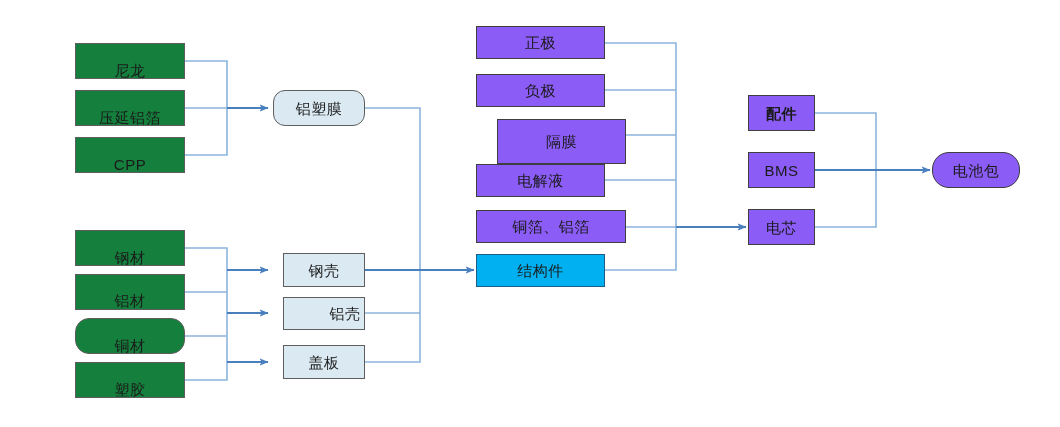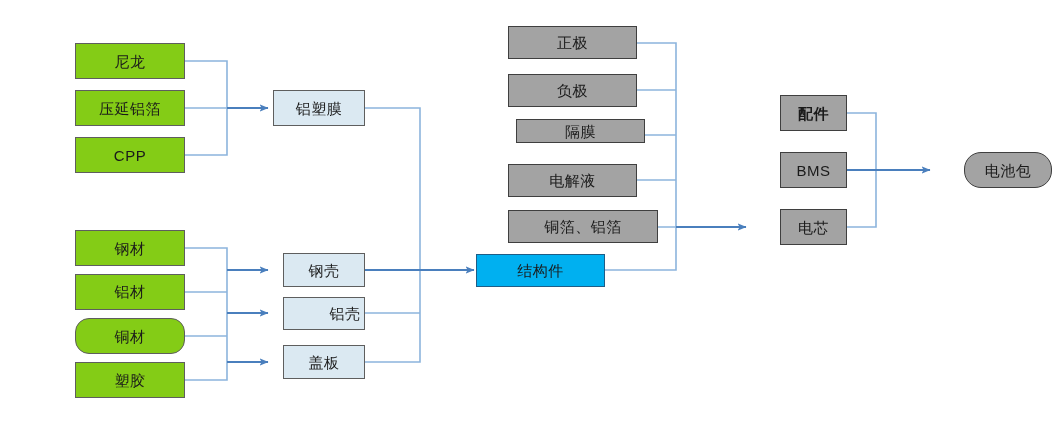--- a/index.html
+++ b/index.html
@@ -35,23 +35,23 @@
     justify-content: center;
     text-align: center;
     font-size: 15px;
     line-height: 1;
     letter-spacing: 0.5px;
     color: #1a1a1a;
     white-space: nowrap;
     border: 1.4px solid #595959;
     background: #ffffff;
   }
-  .node.pink      { background: #84cc16; border-color: #5e5e5e; }
+  .node.pink      { background: #15803d; border-color: #5e5e5e; align-items: flex-end; }
   .node.lightblue { background: #dbe9f2; border-color: #5e5e5e; }
-  .node.white     { background: #a3a3a3; border-color: #3f3f3f; margin-left: 32px; }
+  .node.white     { background: #8b5cf6; border-color: #3f3f3f; }
   .node.cyan      { background: #00b0f0; border-color: #1f5d86; }
 </style>
 </head>
 <body>
 
 <div id="diagram-root">
 
   <svg class="wires" viewBox="0 0 1060 427" xmlns="http://www.w3.org/2000/svg">
     <defs>
       <marker id="arrowDark" markerWidth="9" markerHeight="8" refX="8.5" refY="4" orient="auto" markerUnits="userSpaceOnUse">
@@ -115,40 +115,40 @@
   <div class="node pink" style="left:75px; top:274px; width:110px; height:36px;font-family:Liberation Serif, serif;">
     <span>铝材</span>
   </div>
   <div class="node pink" style="left:75px; top:318px; width:110px; height:36px;border-radius:14px;">
     <span>铜材</span>
   </div>
   <div class="node pink" style="left:75px; top:362px; width:110px; height:36px;">
     <span>塑胶</span>
   </div>
 
-  <div class="node lightblue" style="left:273px; top:90px; width:92px; height:36px;">
+  <div class="node lightblue" style="left:273px; top:90px; width:92px; height:36px;border-radius:12px;">
     <span>铝塑膜</span>
   </div>
   <div class="node lightblue" style="left:283px; top:253px; width:82px; height:34px;">
     <span>钢壳</span>
   </div>
   <div class="node lightblue" style="left:283px; top:297px; width:82px; height:33px;padding-left:42px;">
     <span>铝壳</span>
   </div>
   <div class="node lightblue" style="left:283px; top:345px; width:82px; height:34px;">
     <span>盖板</span>
   </div>
 
   <div class="node white" style="left:476px; top:26px; width:129px; height:33px;">
     <span>正极</span>
   </div>
   <div class="node white" style="left:476px; top:74px; width:129px; height:33px;text-align:center;">
     <span>负极</span>
   </div>
-  <div class="node white" style="left:484px; top:119px; width:129px; height:24px;">
+  <div class="node white" style="left:497px; top:119px; width:129px; height:45px;">
     <span>隔膜</span>
   </div>
   <div class="node white" style="left:476px; top:164px; width:129px; height:33px;">
     <span>电解液</span>
   </div>
   <div class="node white" style="left:476px; top:210px; width:150px; height:33px;">
     <span>铜箔、铝箔</span>
   </div>
   <div class="node cyan" style="left:476px; top:254px; width:129px; height:33px;">
     <span>结构件</span>

